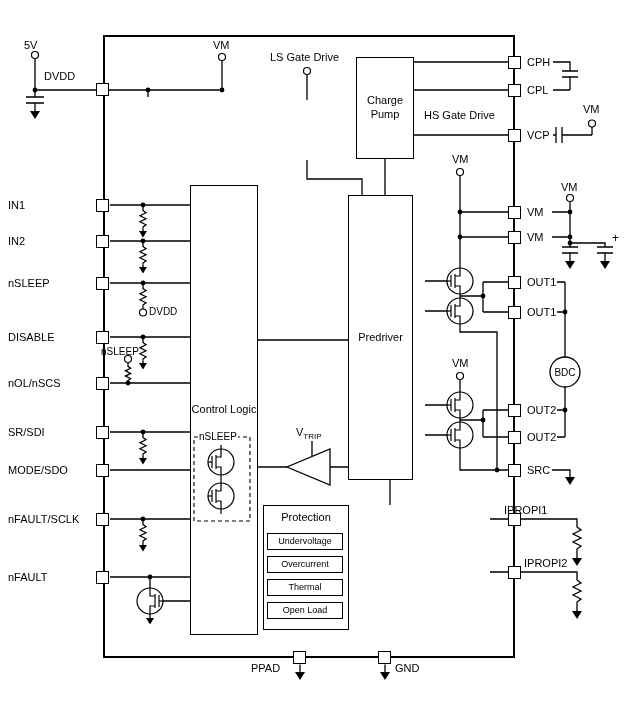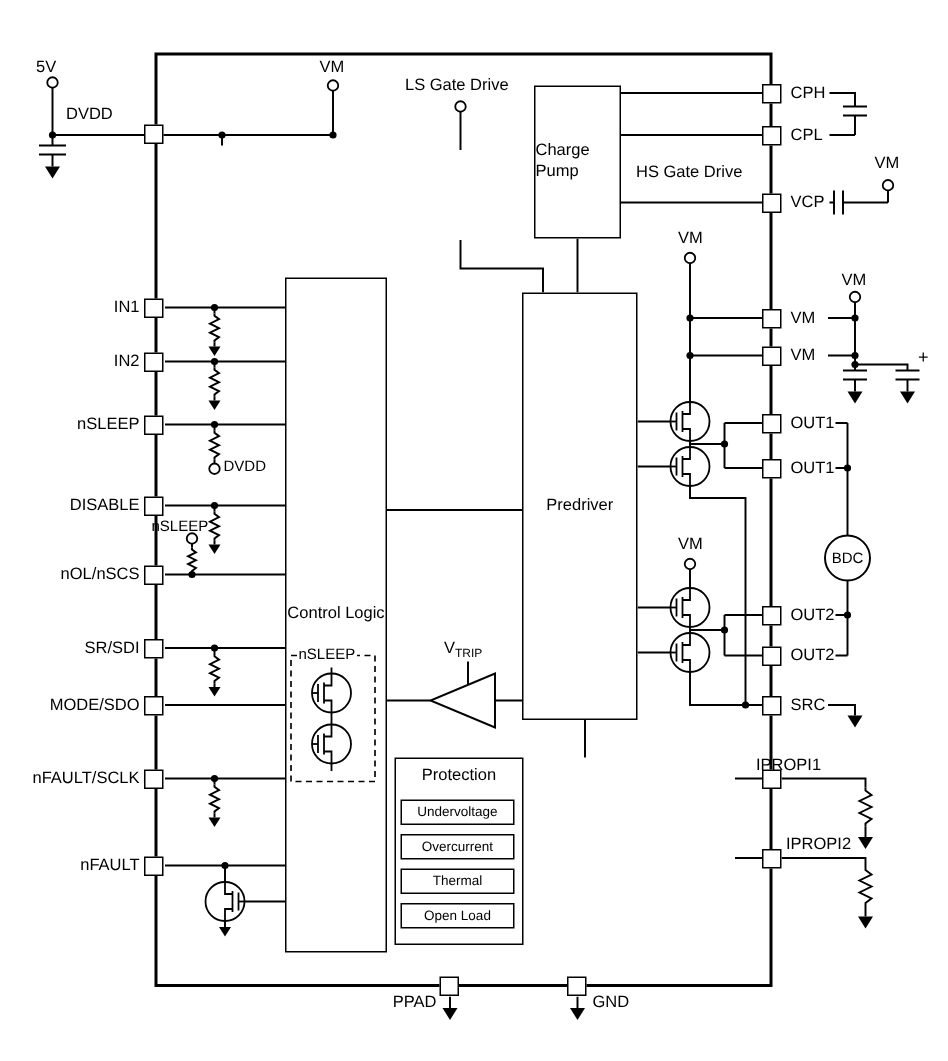--- a/index.html
+++ b/index.html
@@ -4,29 +4,29 @@
 <style>
   * { margin:0; padding:0; box-sizing:border-box; }
   body { background:#fff; font-family:"Liberation Sans", sans-serif; }
   .canvas { position:relative; width:632px; height:707px; background:#fff; color:#000;
             font-size:11px; overflow:hidden; }
   svg.layer { position:absolute; left:0; top:0; }
   .chip { position:absolute; left:103px; top:35px; width:412px; height:623px;
           border:2px solid #000; background:transparent; }
   .block { position:absolute; border:1.6px solid #000; background:#fff;
            display:flex; align-items:center; justify-content:center;
-           text-align:left; line-height:1.25; font-size:11px; }
+           text-align:center; line-height:1.25; font-size:11px; }
   .prot { display:block; text-align:center; }
   .prot-title { margin-top:5px; font-size:11px; }
   .prot-item { position:absolute; left:3px; width:76px; height:17px; border:1.2px solid #000;
                font-size:9px; display:flex; align-items:center; justify-content:center;
                background:#fff; }
   .pin { position:absolute; width:13px; height:13px; background:#fff; border:1.5px solid #000; }
   .lbl { position:absolute; white-space:nowrap; line-height:14px; }
-  .ra { text-align:right; }
+  .ra { }
   .sm { font-size:10px; }
   .wbg { background:#fff; padding:0 1px; }
   sub.tr { font-size:8px; }
 </style>
 </head>
 <body>
 
 <div class="canvas">
 
   <svg class="layer" width="632" height="707">
@@ -163,21 +163,21 @@
       <use href="#fet" transform="translate(460,311)"></use>
       <use href="#fet" transform="translate(460,405)"></use>
       <use href="#fet" transform="translate(460,435)"></use>
       <use href="#fet" transform="translate(150,601) scale(-1,1)"></use>
     </g>
   </svg>
 
   <div class="chip"></div>
 
   <div class="block" style="left:356px;top:57px;width:58px;height:102px">Charge Pump</div>
-  <div class="block" style="left:348px;top:195px;width:77px;height:285px">Predriver</div>
+  <div class="block" style="left:348px;top:195px;width:65px;height:285px">Predriver</div>
   <div class="block prot" style="left:263px;top:505px;width:86px;height:125px">
     <div class="prot-title">Protection</div>
     <div class="prot-item" style="top:27px">Undervoltage</div>
     <div class="prot-item" style="top:50px">Overcurrent</div>
     <div class="prot-item" style="top:73px">Thermal</div>
     <div class="prot-item" style="top:96px">Open Load</div>
   </div>
   <div class="block" style="left:190px;top:185px;width:68px;height:450px">Control Logic</div>
 
   <svg class="layer" width="632" height="707">

